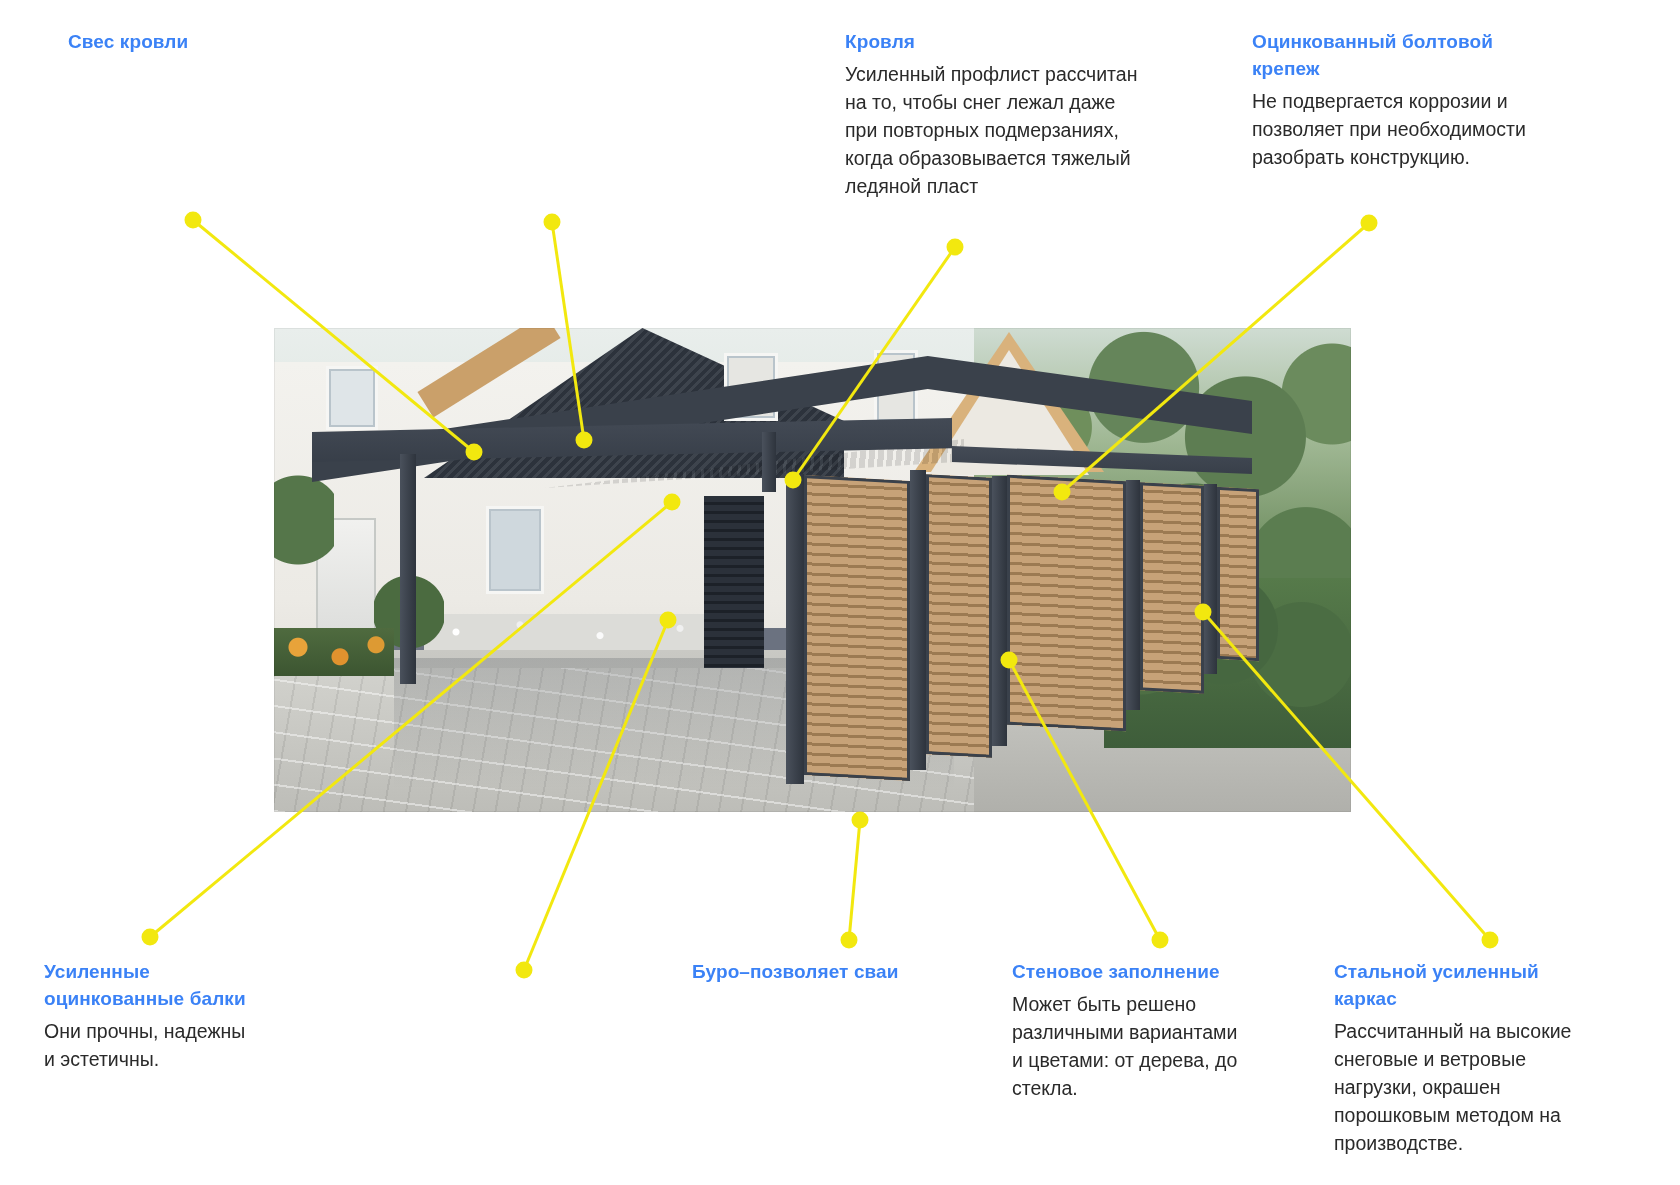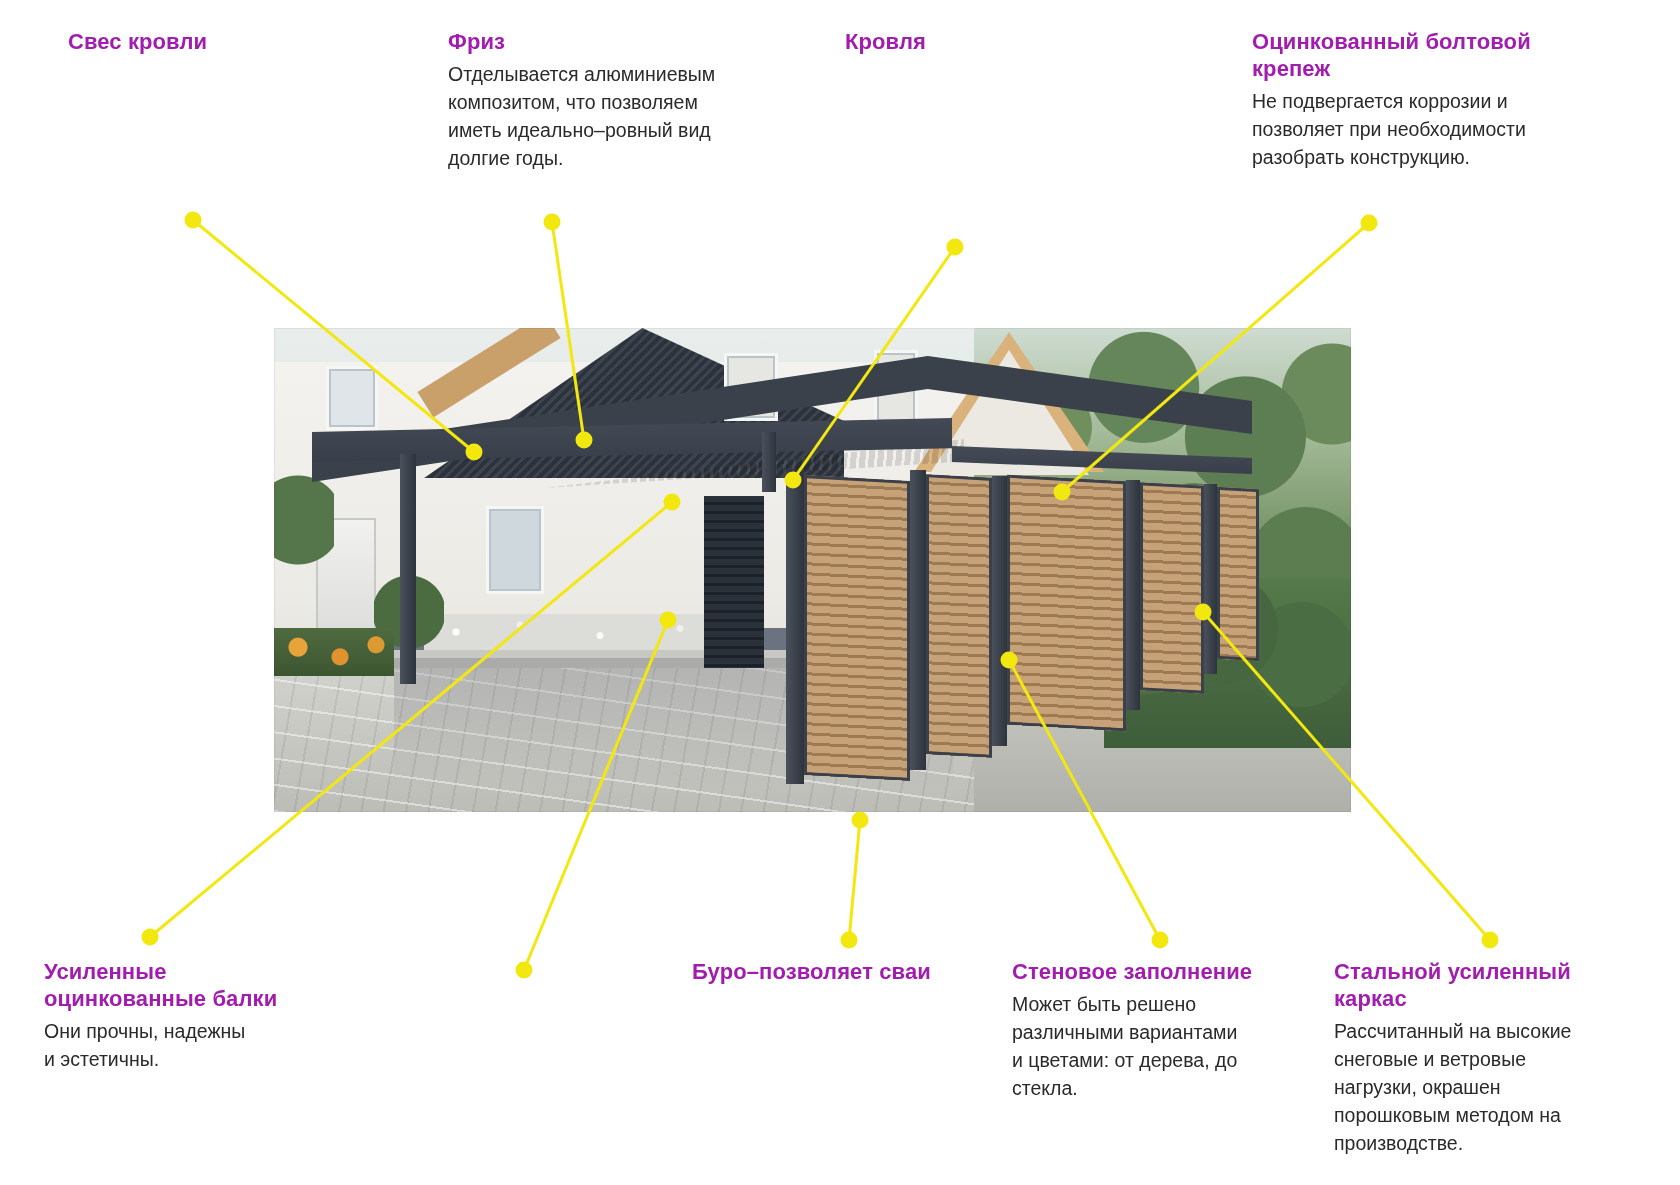--- a/index.html
+++ b/index.html
@@ -21,23 +21,23 @@
     width: 1680px;
     height: 1185px;
   }
   
   .callout {
     position: absolute;
     box-sizing: border-box;
   }
   .callout .c-title {
     font-weight: bold;
-    font-size: 22px;
+    font-size: 19px;
     line-height: 27px;
-    color: #a21caf;
+    color: #3b82f6;
     margin: 0 0 5px 0;
     letter-spacing: 0.1px;
   }
   .callout .c-body {
     font-size: 19.5px;
     line-height: 28px;
     color: #2a2a2a;
     margin: 0;
     white-space: pre-line;
   }
@@ -316,30 +316,28 @@
       <line x1="1490" y1="940" x2="1203" y2="612"></line>
       <circle cx="1490" cy="940" r="7"></circle>
       <circle cx="1203" cy="612" r="7"></circle>
     </g>
   </svg>
 
   <div class="callout" style="left:68px; top:28px; width:330px;">
     <p class="c-title">Свес кровли</p>
   </div>
 
-  <div class="callout" style="left:448px; top:28px; width:330px;">
-    <p class="c-title">Фриз</p>
-    <p class="c-body">Отделывается алюминиевым
-композитом, что позволяем
-иметь идеально–ровный вид
-долгие годы.</p>
-  </div>
 
   <div class="callout" style="left:845px; top:28px; width:360px;">
     <p class="c-title">Кровля</p>
+    <p class="c-body">Усиленный профлист рассчитан
+на то, чтобы снег лежал даже
+при повторных подмерзаниях,
+когда образовывается тяжелый
+ледяной пласт</p>
   </div>
 
   <div class="callout" style="left:44px; top:958px; width:300px;">
     <p class="c-title" style="white-space:pre-line;">Усиленные
 оцинкованные балки</p>
     <p class="c-body">Они прочны, надежны
 и эстетичны.</p>
   </div>
 
   <div class="callout" style="left:1252px; top:28px; width:340px;">

